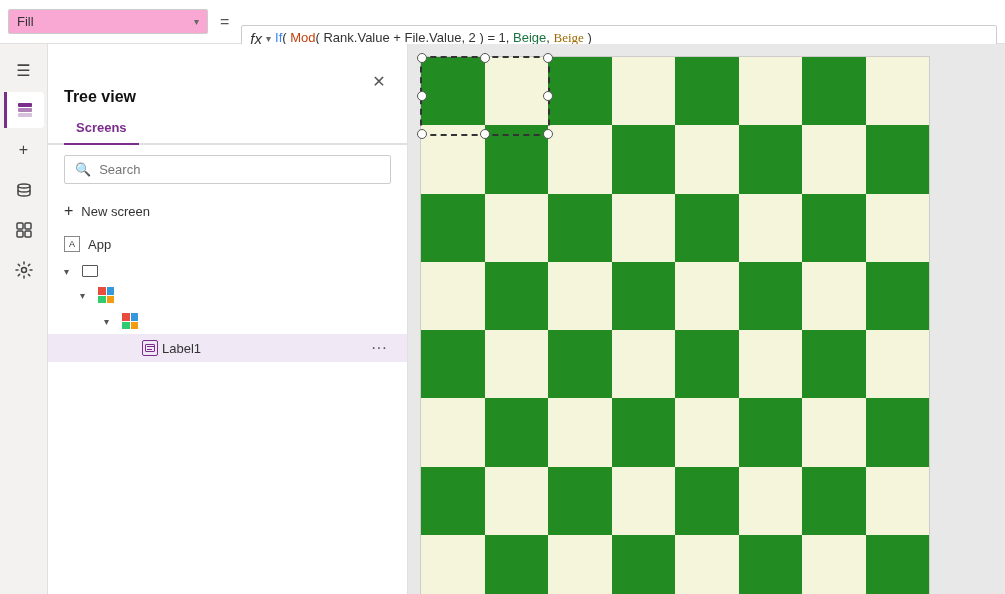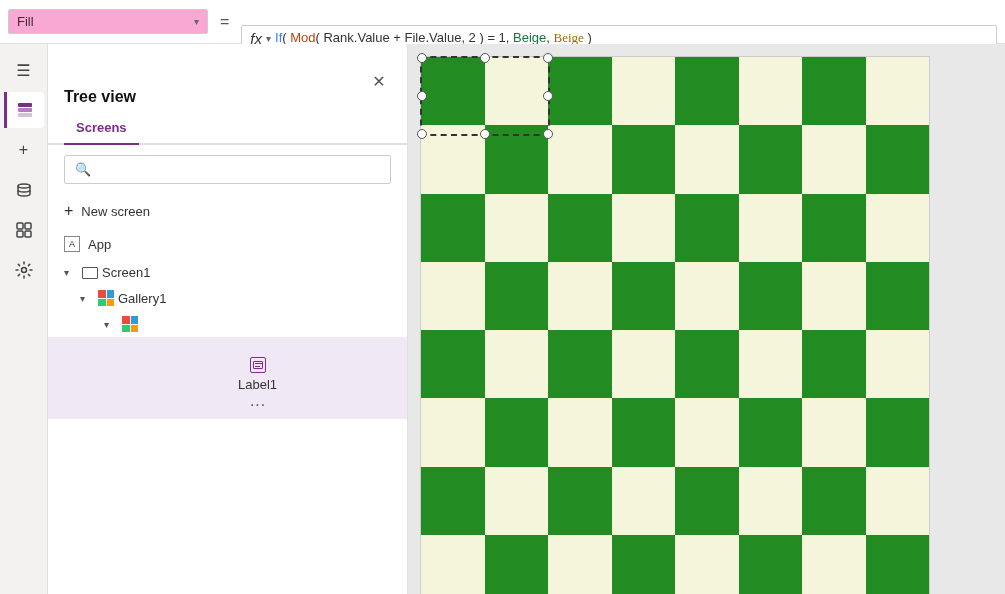--- a/index.html
+++ b/index.html
@@ -179,21 +179,21 @@
       padding: 5px 16px;
       cursor: pointer;
       color: #333;
       font-size: 13px;
       gap: 4px;
     }
     .tree-node.selected { background: #f0e8f5; }
     .chevron { font-size: 10px; width: 14px; color: #555; }
     .indent-1 { padding-left: 32px; }
     .indent-2 { padding-left: 56px; }
-    .indent-3 { padding-left: 76px; flex-direction: column; }
+    .indent-3 { padding-left: 76px; }
     .node-label { flex: 1; }
     .node-more { color: #555; font-size: 16px; padding: 0 4px; }
 
     
     .canvas-area {
       flex: 1;
       background: #e8e8e8;
       overflow: hidden;
       display: flex;
       align-items: flex-start;
@@ -369,46 +369,45 @@
   <div class="tree-panel">
     <div class="tree-header">
       <span class="tree-title">Tree view</span>
       <span class="tree-close">✕</span>
     </div>
     <div class="tree-tabs">
       <div class="tree-tab active">Screens</div>
     </div>
     <div class="search-box">
       <span class="search-icon-svg">🔍</span>
+      <input type="text" placeholder="Search" style="">
     </div>
     <div class="new-screen-btn">
       <span class="plus-icon">+</span>
       <span>New screen</span>
     </div>
     <div class="app-item">
       <span class="app-icon-box">A</span>
       <span>App</span>
     </div>
     <div class="tree-items">
 
       <div class="tree-node">
         <span class="chevron">▾</span>
         <span class="screen-icon"></span>
-        <span class="node-label">Screen1</span>
       </div>
 
       <div class="tree-node indent-1">
         <span class="chevron">▾</span>
         <span class="gallery-icon">
           <span class="g1"></span>
             <span class="g2"></span>
             <span class="g3"></span>
             <span class="g4"></span>
         </span>
-        <span class="node-label">Gallery1</span>
       </div>
 
       <div class="tree-node indent-2">
         <span class="chevron">▾</span>
         <span class="gallery-icon">
           <span class="g1"></span>
             <span class="g2"></span>
             <span class="g3"></span>
             <span class="g4"></span>
         </span>

